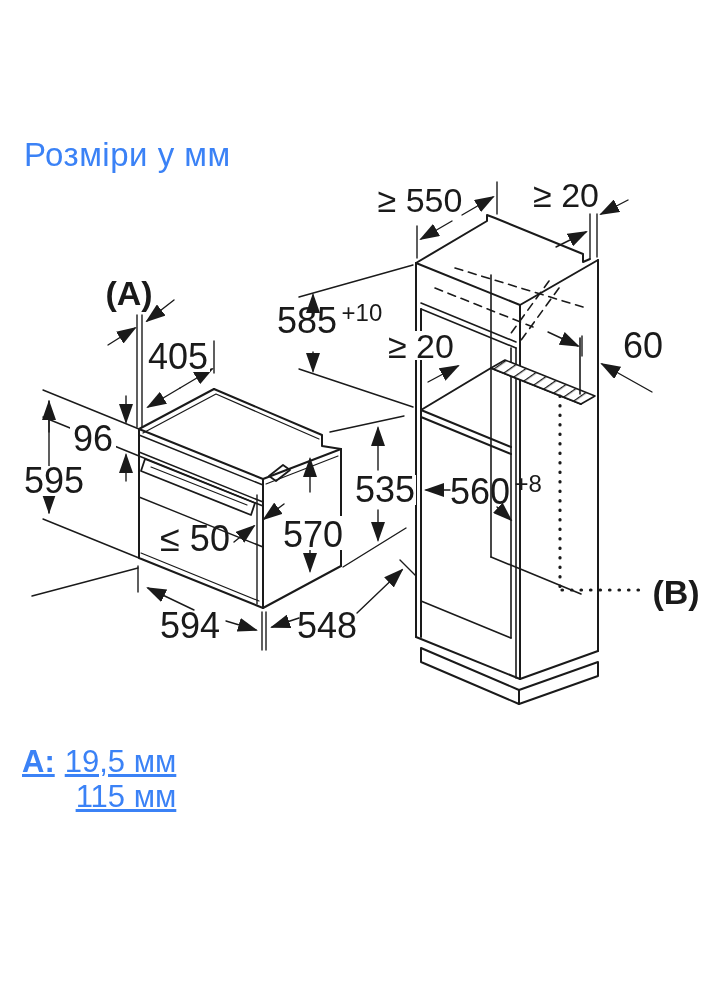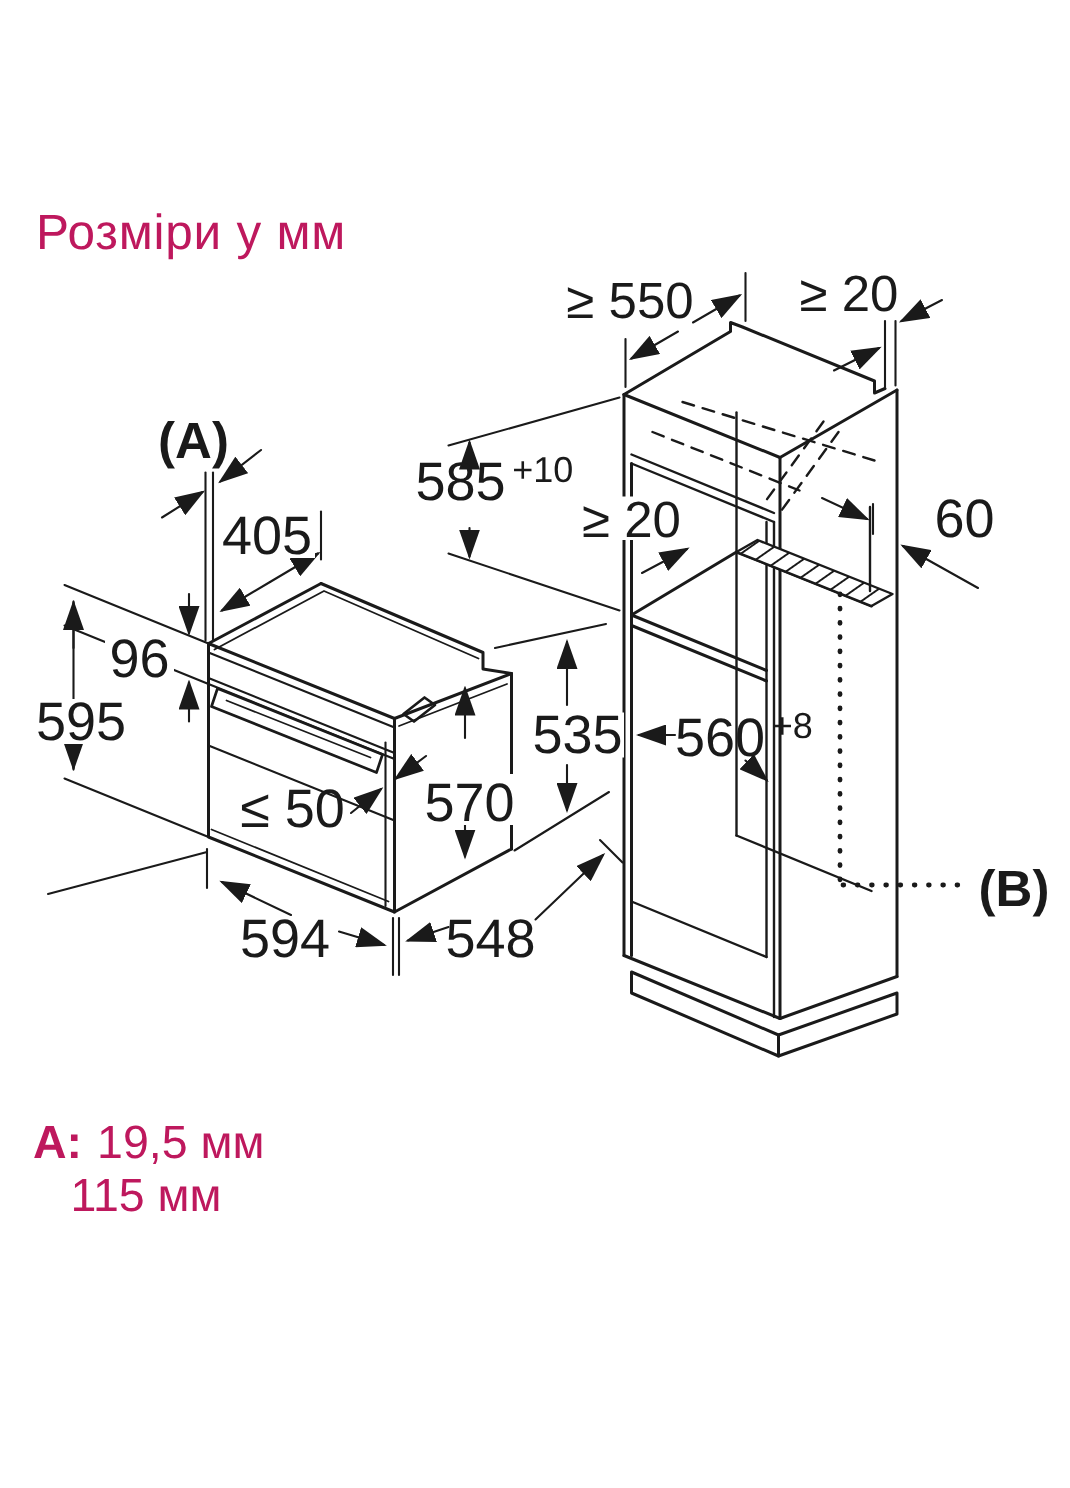--- a/index.html
+++ b/index.html
@@ -1,22 +1,22 @@
 <!DOCTYPE html>
 <html><head>
 <meta charset="utf-8">
 <style>
   html,body{margin:0;padding:0;background:#fff;}
   #stage{position:relative;width:713px;height:992px;background:#ffffff;overflow:hidden;
-         font-family:"Liberation Sans","DejaVu Sans",sans-serif;color:#be185d;}
+         font-family:"Liberation Sans","DejaVu Sans",sans-serif;color:#3b82f6;}
   .title{position:absolute;left:24px;top:136px;font-size:33px;letter-spacing:0.5px;}
   .legend{position:absolute;left:22px;top:744px;font-size:31px;line-height:35px;}
-  .legend .row{white-space:nowrap;}
+  .legend .row{white-space:nowrap;text-decoration:underline;}
   .legend b{font-weight:bold;margin-right:10px;}
-  .legend .indent{padding-left:25px;}
+  .legend .indent{padding-left:25px;text-align:right;}
   svg text{font-family:"Liberation Sans","DejaVu Sans",sans-serif;fill:#1a1a1a;}
   svg .dim{font-size:36px;}
   svg .dimsm{font-size:34px;}
   svg .sup{font-size:24px;}
   svg .marker{font-size:34px;font-weight:bold;}
   svg line,svg path,svg polyline,svg polygon{vector-effect:none;}
 </style>
 </head>
 <body>
 

